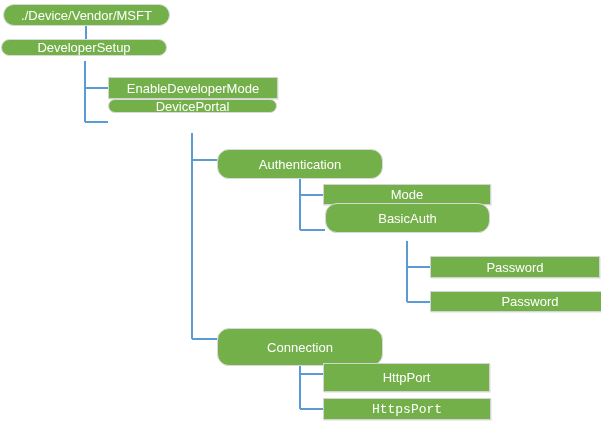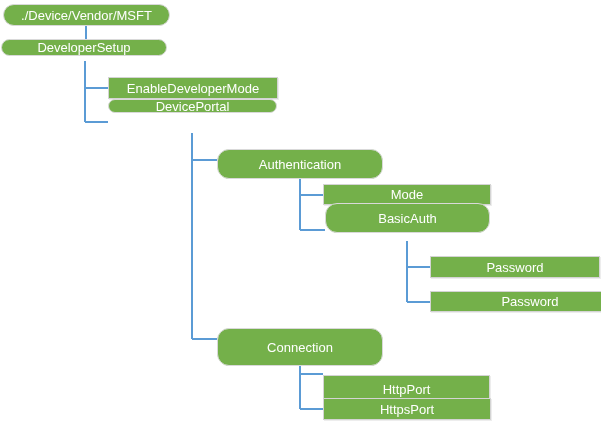--- a/index.html
+++ b/index.html
@@ -58,22 +58,22 @@
   #n0  { left: 3px;   top: 4px;   width: 167px; height: 22px; }
   #n1  { left: 1px;   top: 39px;  width: 166px; height: 17px; }
   #n2  { left: 108px; top: 77px;  width: 170px; height: 22px; }
   #n3  { left: 108px; top: 99px; width: 169px; height: 14px; }
   #n4  { left: 217px; top: 149px; width: 166px; height: 30px; }
   #n5  { left: 323px; top: 184px; width: 168px; height: 21px; }
   #n6  { left: 325px; top: 203px; width: 165px; height: 30px; }
   #n7  { left: 430px; top: 256px; width: 170px; height: 22px; }
   #n8  { left: 430px; top: 291px; width: 200px; height: 21px; }
   #n9  { left: 217px; top: 328px; width: 166px; height: 38px; }
-  #n10 { left: 323px; top: 363px; width: 167px; height: 29px; margin-top: 12px; }
-  #n11 { left: 323px; top: 398px; width: 168px; height: 22px; }
+  #n10 { left: 323px; top: 363px; width: 167px; height: 29px; }
+  #n11 { left: 323px; top: 398px; width: 168px; height: 22px; font-family: Liberation Mono, monospace; }
 </style>
 </head>
 <body>
 
 <div class="canvas">
 
   <svg class="connectors" viewBox="0 0 601 428" xmlns="http://www.w3.org/2000/svg" aria-hidden="true">
 
     <path d="M86 26 L86 39"></path>
 

